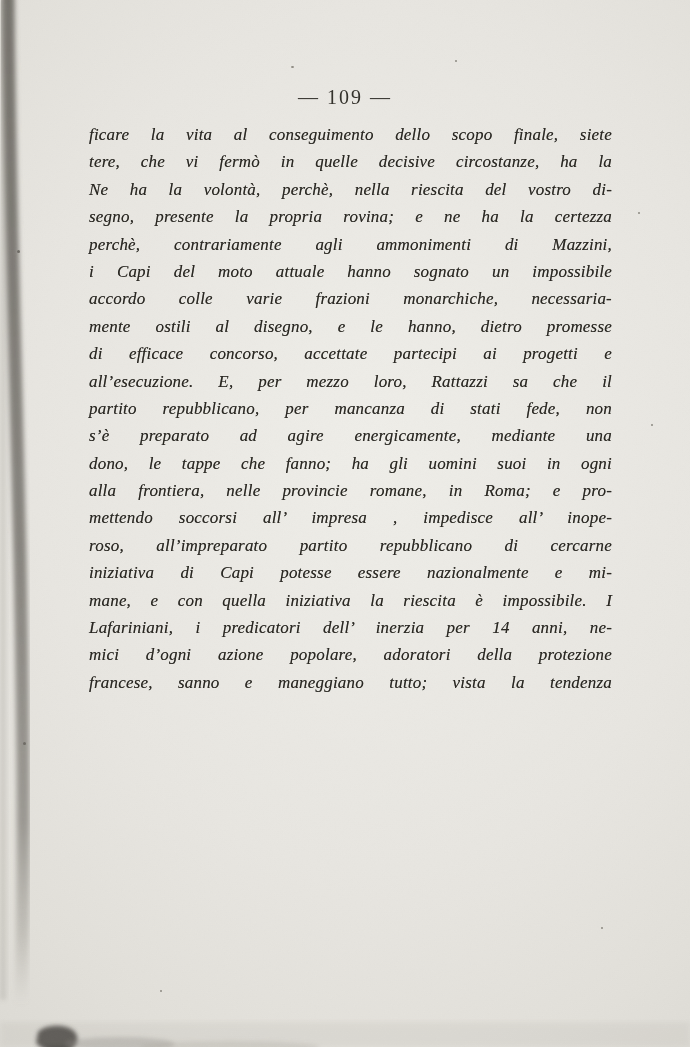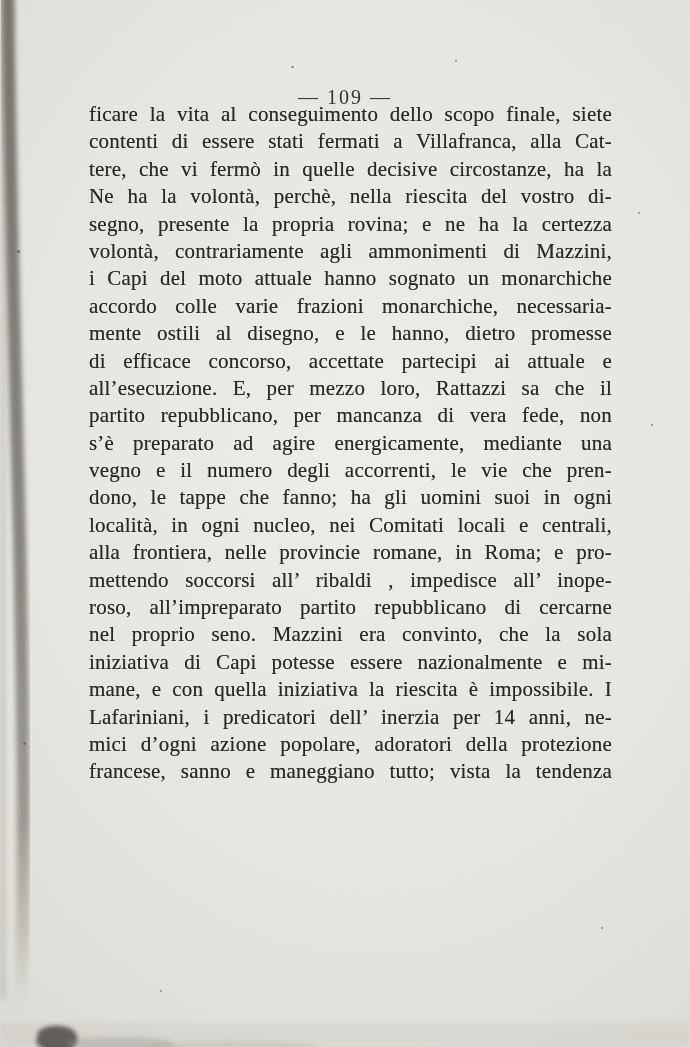--- a/index.html
+++ b/index.html
@@ -35,27 +35,28 @@
     left: 0;
     width: 100%;
     text-align: center;
     font-size: 20px;
     letter-spacing: 2px;
     color: #34322c;
   }
   .textblock {
     position: absolute;
     left: 89px;
-    top: 101px;
+    top: 121px;
     width: 523px;
-    font-size: 21px;
+    font-size: 17px;
     line-height: 27.4px;
     letter-spacing: 0.2px;
     color: var(--ink);
     text-shadow: 0 0 0.5px rgba(42, 40, 35, 0.55);
+    font-style: italic;
   }
   .textblock .line {
     text-align: justify;
     text-align-last: justify;
     height: 27.4px;
     white-space: normal;
   }
   .speck {
     position: absolute;
     border-radius: 50%;
@@ -110,39 +111,35 @@
   <div class="speck" style="left:638px; top:212px; width:2px; height:2px;"></div>
   <div class="speck" style="left:651px; top:424px; width:2px; height:2px;"></div>
   <div class="speck" style="left:601px; top:927px; width:2px; height:2px;"></div>
   <div class="speck" style="left:160px; top:990px; width:2px; height:2px;"></div>
   <div class="speck" style="left:455px; top:60px;  width:2px; height:2px;"></div>
 
   <div class="page-number">— 109 —</div>
 
   <div class="textblock">
       <div class="line">ficare la vita al conseguimento dello scopo finale, siete</div>
-      <div class="line">contenti di essere stati fermati a Villafranca, alla Cat-</div>
       <div class="line">tere, che vi fermò in quelle decisive circostanze, ha la</div>
       <div class="line">Ne ha la volontà, perchè, nella riescita del vostro di-</div>
       <div class="line">segno, presente la propria rovina; e ne ha la certezza</div>
-      <div class="line">volontà, contrariamente agli ammonimenti di Mazzini,</div>
-      <div class="line">i Capi del moto attuale hanno sognato un monarchiche</div>
+      <div class="line">perchè, contrariamente agli ammonimenti di Mazzini,</div>
+      <div class="line">i Capi del moto attuale hanno sognato un impossibile</div>
       <div class="line">accordo colle varie frazioni monarchiche, necessaria-</div>
       <div class="line">mente ostili al disegno, e le hanno, dietro promesse</div>
-      <div class="line">di efficace concorso, accettate partecipi ai attuale e</div>
+      <div class="line">di efficace concorso, accettate partecipi ai progetti e</div>
       <div class="line">all’esecuzione. E, per mezzo loro, Rattazzi sa che il</div>
-      <div class="line">partito repubblicano, per mancanza di vera fede, non</div>
+      <div class="line">partito repubblicano, per mancanza di stati fede, non</div>
       <div class="line">s’è preparato ad agire energicamente, mediante una</div>
-      <div class="line">vegno e il numero degli accorrenti, le vie che pren-</div>
       <div class="line">dono, le tappe che fanno; ha gli uomini suoi in ogni</div>
-      <div class="line">località, in ogni nucleo, nei Comitati locali e centrali,</div>
       <div class="line">alla frontiera, nelle provincie romane, in Roma; e pro-</div>
-      <div class="line">mettendo soccorsi all’ ribaldi , impedisce all’ inope-</div>
+      <div class="line">mettendo soccorsi all’ impresa , impedisce all’ inope-</div>
       <div class="line">roso, all’impreparato partito repubblicano di cercarne</div>
-      <div class="line">nel proprio seno. Mazzini era convinto, che la sola</div>
       <div class="line">iniziativa di Capi potesse essere nazionalmente e mi-</div>
       <div class="line">mane, e con quella iniziativa la riescita è impossibile. I</div>
       <div class="line">Lafariniani, i predicatori dell’ inerzia per 14 anni, ne-</div>
       <div class="line">mici d’ogni azione popolare, adoratori della protezione</div>
       <div class="line">francese, sanno e maneggiano tutto; vista la tendenza</div>
     </div>
 
 </div>
 
 </body></html>

